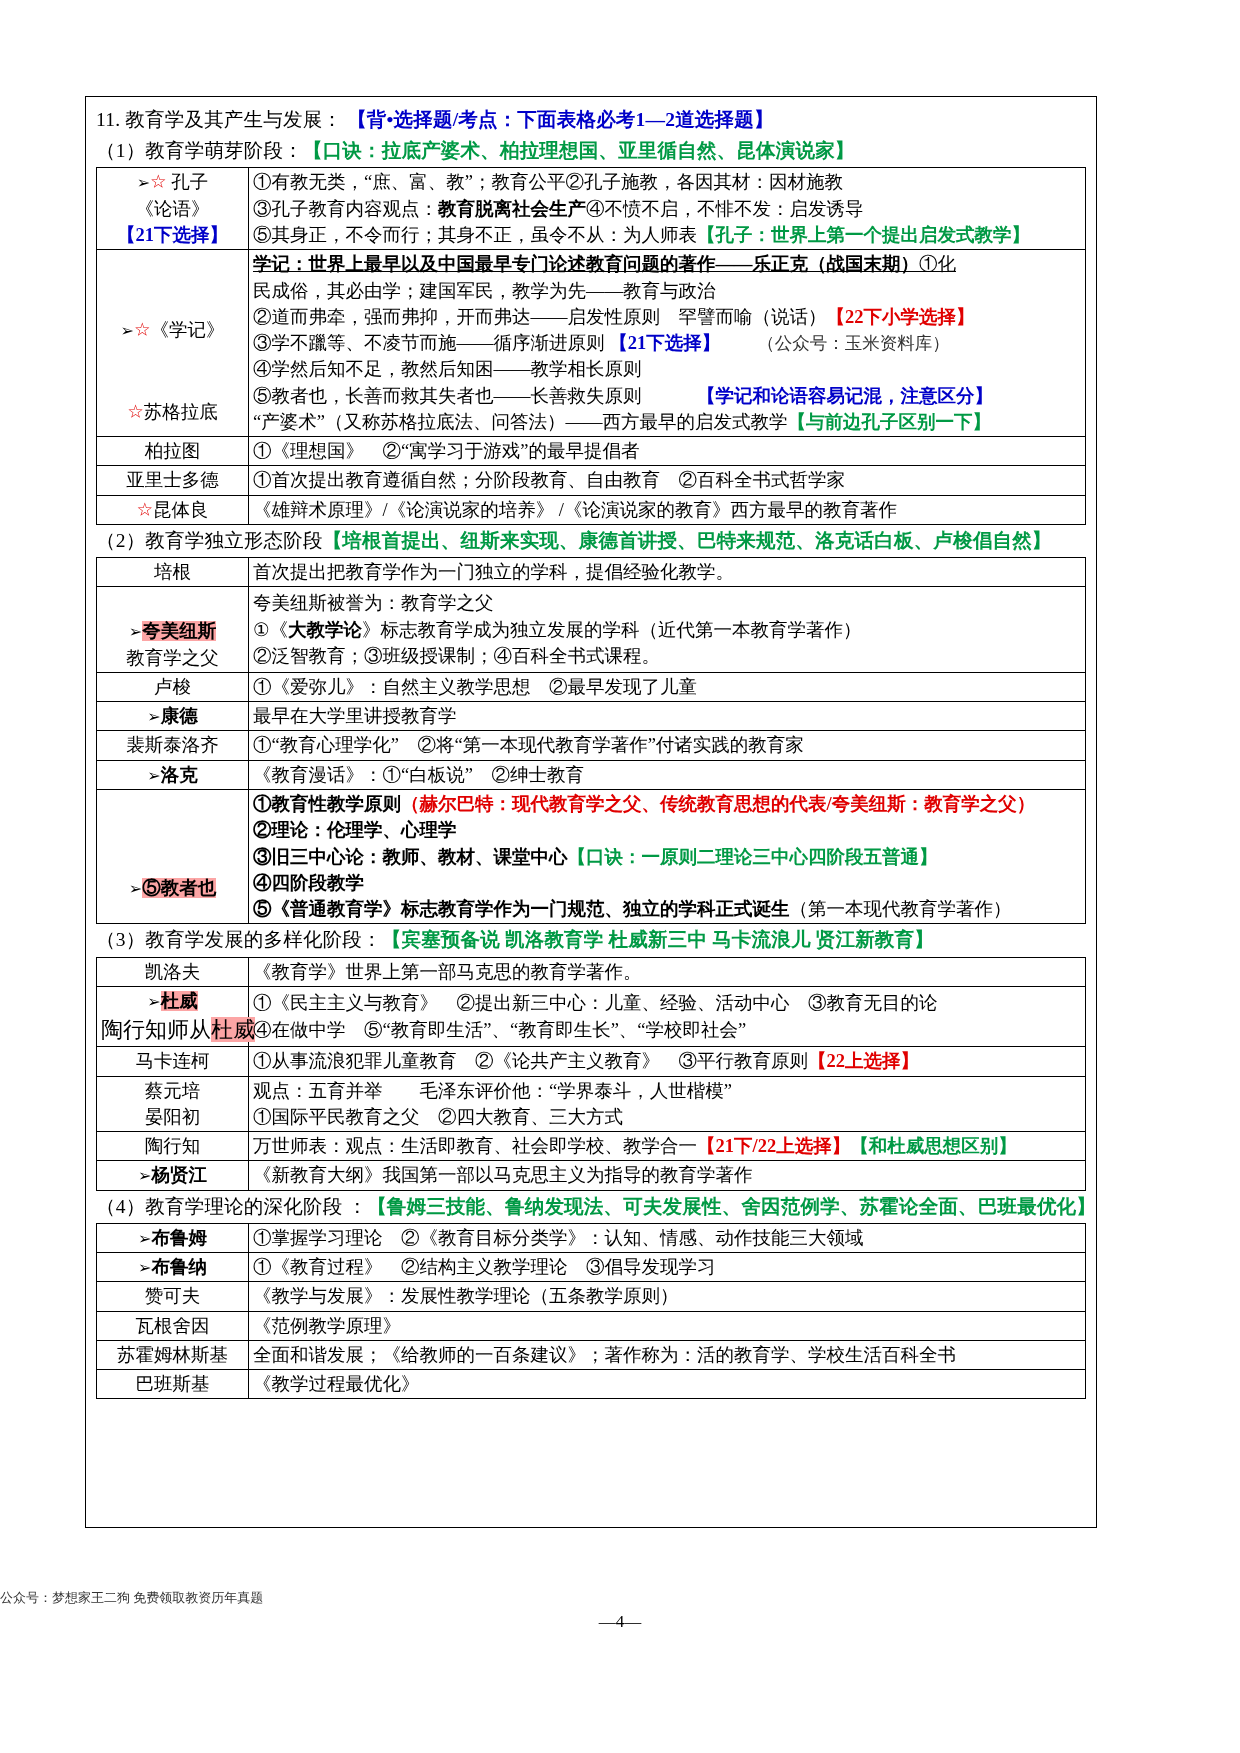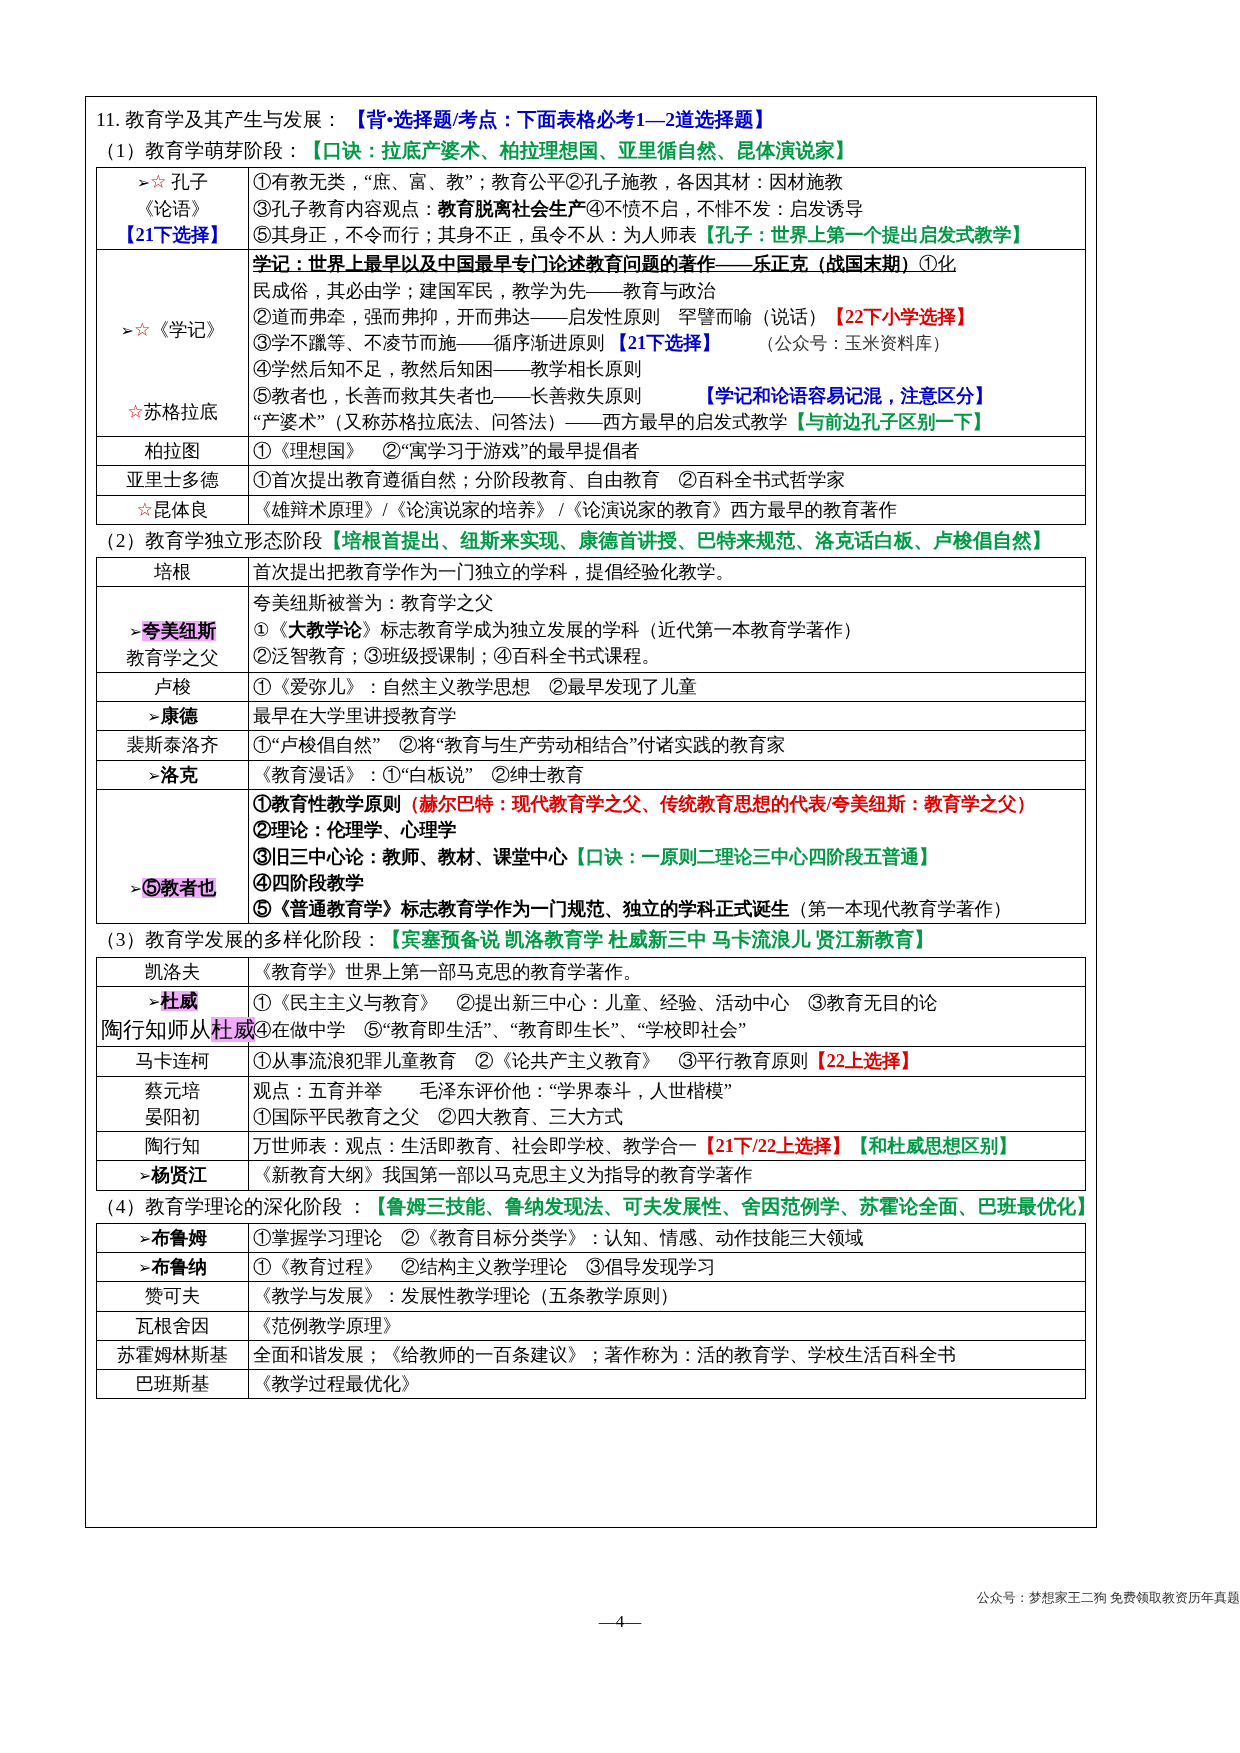--- a/index.html
+++ b/index.html
@@ -23,21 +23,21 @@
     font-size:19.5px;
     line-height:1.55;
     white-space:nowrap;
     letter-spacing:.2px;
   }
   .hdr.sect { margin-top:1px; }
   .blue   { color:#0000c8; font-weight:bold; }
   .green  { color:#009944; font-weight:bold; }
   .red    { color:#e00000; font-weight:bold; }
   .bold   { font-weight:bold; }
-  .hl     { background:#f0abfc; }
+  .hl     { background:#fca5a5; }
   .uline  { text-decoration:underline; }
   .dotted-u { border-bottom:2px dotted #000; padding-bottom:1px; }
 
   table.t {
     width:100%;
     border-collapse:collapse;
     table-layout:fixed;
     margin:1px 5px 1px 0;
   }
   table.t td {
@@ -54,21 +54,21 @@
     border-right:1px solid #999;
   }
   td.body { text-align:left; }
   .arrow { font-family:"DejaVu Sans",sans-serif; font-size:16px; }
   .star  { color:#e00000; font-family:"DejaVu Sans",sans-serif; }
   .line { display:block; }
   .sm { font-size:22px; }
   .pubnote { color:#333; font-size:17.5px; }
   .footer-note {
     position:absolute; left:0; right:0; top:1589px;
-    text-align:right; font-size:13px; color:#333;
+    text-align:left; font-size:13px; color:#333;
     font-family:"Liberation Serif",serif;
   }
   .pageno {
     position:absolute; left:0; right:0; top:1612px;
     text-align:center; font-size:17px;
   }
 </style>
 </head>
 <body>
 
@@ -152,21 +152,21 @@
     <tr>
       <td class="name">卢梭</td>
       <td class="body">①《爱弥儿》：自然主义教学思想　②最早发现了儿童</td>
     </tr>
     <tr>
       <td class="name bold"><span class="arrow">➢</span>康德</td>
       <td class="body">最早在大学里讲授教育学</td>
     </tr>
     <tr>
       <td class="name">裴斯泰洛齐</td>
-      <td class="body">①“卢梭倡自然”　②将“教育与生产劳动相结合”付诸实践的教育家</td>
+      <td class="body">①“教育心理学化”　②将“第一本现代教育学著作”付诸实践的教育家</td>
     </tr>
     <tr>
       <td class="name bold"><span class="arrow">➢</span>洛克</td>
       <td class="body">《教育漫话》：①“白板说”　②绅士教育</td>
     </tr>
     <tr>
       <td class="name">
         <span class="line" style="padding-top:62px"><span class="arrow">➢</span><span class="hl bold">⑤教者也</span></span>
       </td>
       <td class="body">

